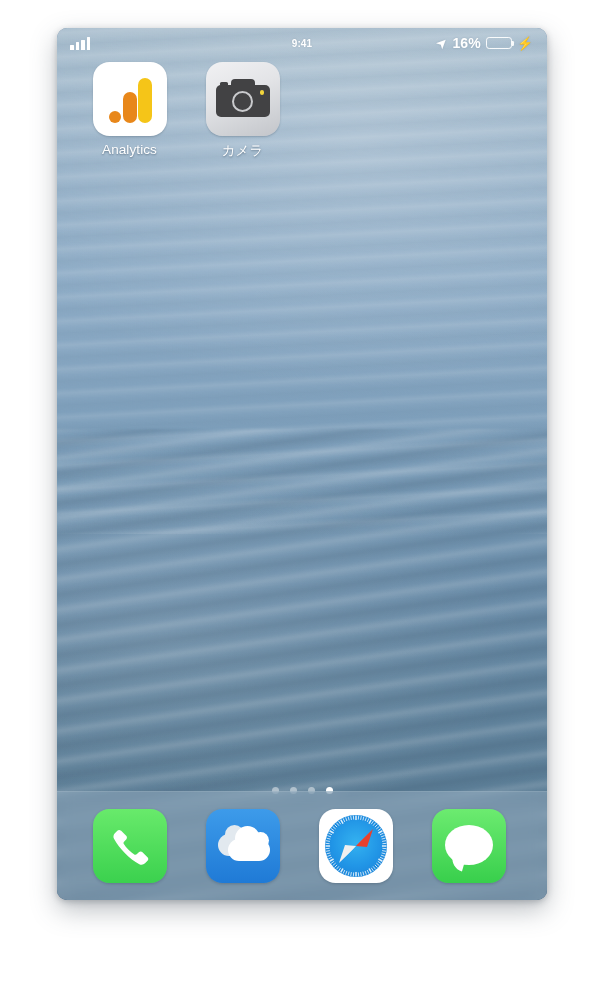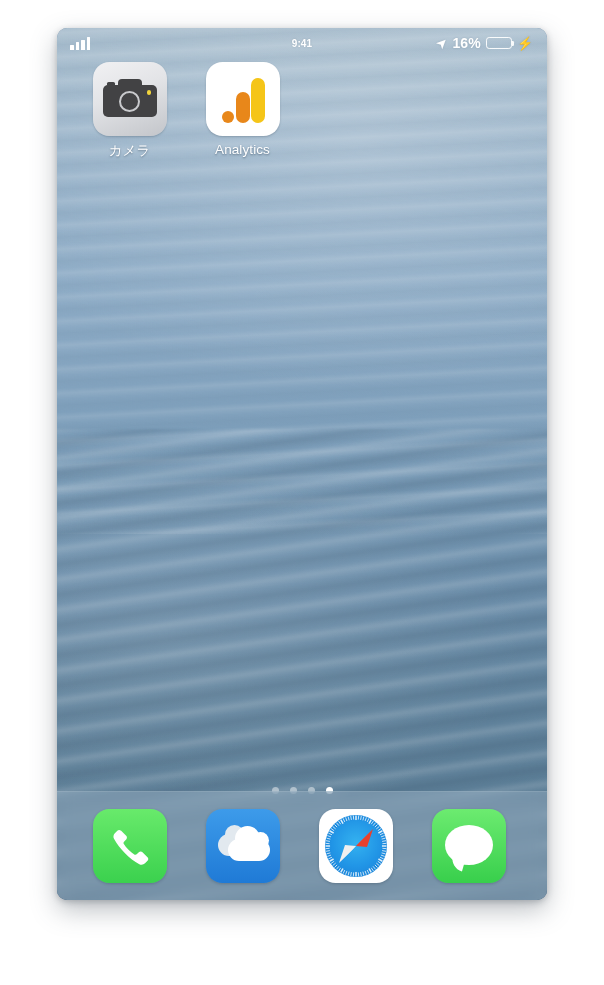--- a/index.html
+++ b/index.html
@@ -474,37 +474,37 @@
           <span id="battery-fill"></span>
           <span id="battery-cap"></span>
         </span>
         <span id="bolt-icon">⚡</span>
       </div>
     </div>
 
     <div id="app-grid">
 
       <div class="app">
+        <div class="app-icon icon-analytics">
+          <span class="bar bar-dot"></span>
+          <span class="bar bar-mid"></span>
+          <span class="bar bar-tall"></span>
+        </div>
+        <div class="app-label">Analytics</div>
+      </div>
+
+      <div class="app">
         <div class="app-icon icon-camera">
           <span class="cam-nub"></span>
           <span class="cam-hump"></span>
           <span class="cam-body"></span>
           <span class="cam-lens"></span>
           <span class="cam-flash"></span>
         </div>
         <div class="app-label">カメラ</div>
-      </div>
-
-      <div class="app">
-        <div class="app-icon icon-analytics">
-          <span class="bar bar-dot"></span>
-          <span class="bar bar-mid"></span>
-          <span class="bar bar-tall"></span>
-        </div>
-        <div class="app-label">Analytics</div>
       </div>
 
     </div>
 
     <div id="page-dots">
       <span class="dot"></span>
       <span class="dot"></span>
       <span class="dot"></span>
       <span class="dot active"></span>
     </div>

